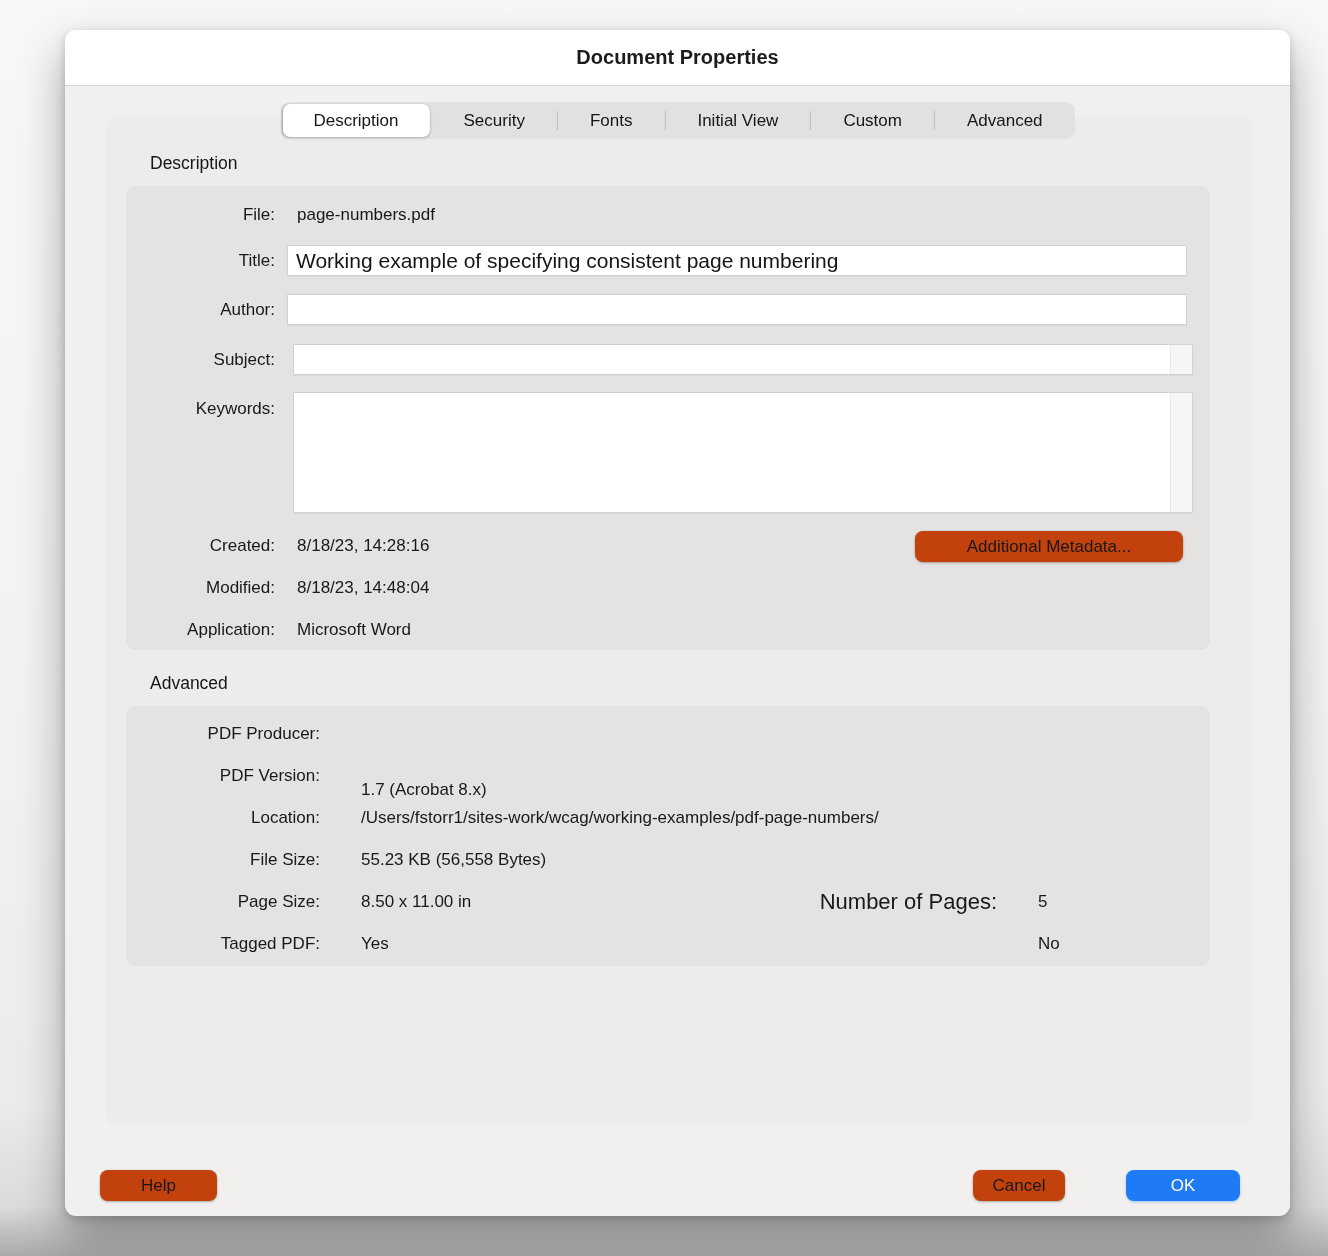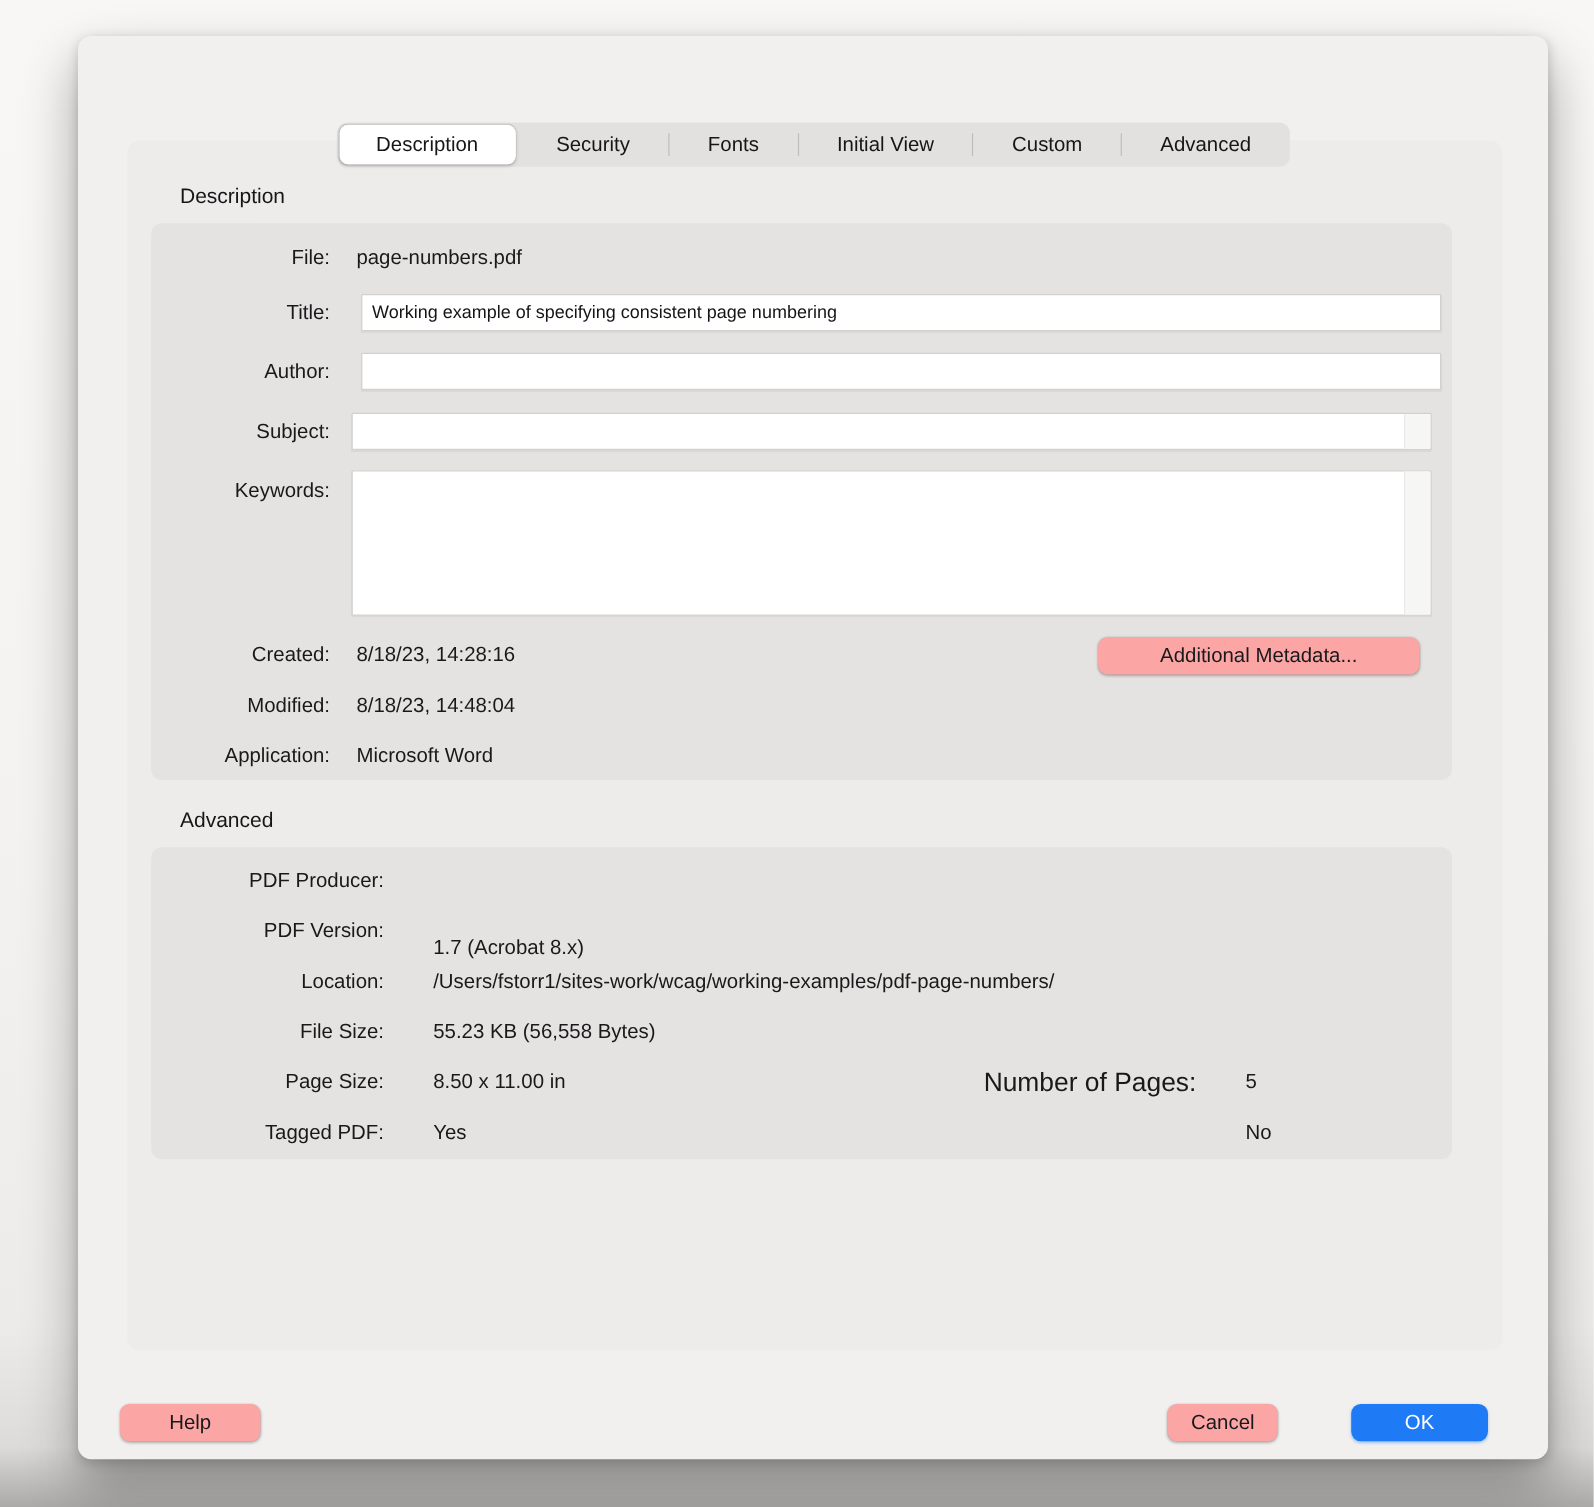--- a/index.html
+++ b/index.html
@@ -65,23 +65,23 @@
     position: absolute; left: 0; width: 149px; text-align: right;
     font-size: 17px; color: #19191b; line-height: 26px;
   }
   .fvalue {
     position: absolute; left: 171px; font-size: 17px; color: #19191b;
     line-height: 26px; white-space: nowrap;
   }
   .input-lh { line-height: 31px; }
 
   .text-input {
-    position: absolute; left: 175px; width: 900px; height: 31px;
+    position: absolute; left: 161px; width: 900px; height: 31px;
     background: #ffffff; border: 1px solid #d2d1d0; border-radius: 1px;
-    font-family: "Liberation Sans", sans-serif; font-size: 15px; color: #151517;
+    font-family: "Liberation Sans", sans-serif; font-size: 21px; color: #151517;
     padding: 0 8px; box-shadow: 0 1px 1px rgba(0,0,0,0.05); outline: none;
   }
   .field-area {
     position: absolute; left: 167px; width: 900px;
     background: #ffffff; border: 1px solid #d2d1d0; border-radius: 1px;
     box-shadow: 0 1px 1px rgba(0,0,0,0.05);
   }
   .field-area input, .field-area textarea {
     position: absolute; left: 0; top: 0; bottom: 0; right: 22px;
     width: calc(100% - 22px); height: 100%;
@@ -90,21 +90,21 @@
     padding: 3px 8px; background: transparent;
   }
   .scroll-strip {
     position: absolute; right: 0; top: 0; bottom: 0; width: 22px;
     background: #f6f6f5; border-left: 1px solid #e9e8e7;
     border-radius: 0 1px 1px 0;
   }
 
   .push-button {
     position: absolute; display: flex; align-items: center; justify-content: center;
-    background: #fca5a5; border: none; border-radius: 8px;
+    background: #c2410c; border: none; border-radius: 8px;
     font-family: "Liberation Sans", sans-serif; font-size: 17px; color: #19191b;
     box-shadow: 0 0 0 0.5px rgba(0,0,0,0.06), 0 1px 2.5px rgba(0,0,0,0.28);
     cursor: default; white-space: nowrap;
   }
   .metadata-btn { left: 789px; top: 345px; width: 268px; height: 31px; }
 
   .alabel {
     position: absolute; left: 0; width: 194px; text-align: right;
     font-size: 17px; color: #19191b; line-height: 26px;
   }
@@ -125,20 +125,23 @@
   .btn-cancel { left: 908px;  top: 1140px; width: 92px; height: 31px; }
   .btn-ok     { left: 1061px; top: 1140px; width: 114px; height: 31px;
                 background: #1e7bf5; color: #ffffff;
                 box-shadow: 0 1px 2.5px rgba(30,123,245,0.4); }
 </style>
 </head>
 <body>
 
 <div class="dialog">
 
+  <div class="titlebar">
+    <span class="title">Document Properties</span>
+  </div>
 
   <div class="tabs">
     <div class="tab selected">Description</div>
     <div class="tab">Security</div>
     <div class="tab-sep"></div>
     <div class="tab">Fonts</div>
     <div class="tab-sep"></div>
     <div class="tab">Initial View</div>
     <div class="tab-sep"></div>
     <div class="tab">Custom</div>

